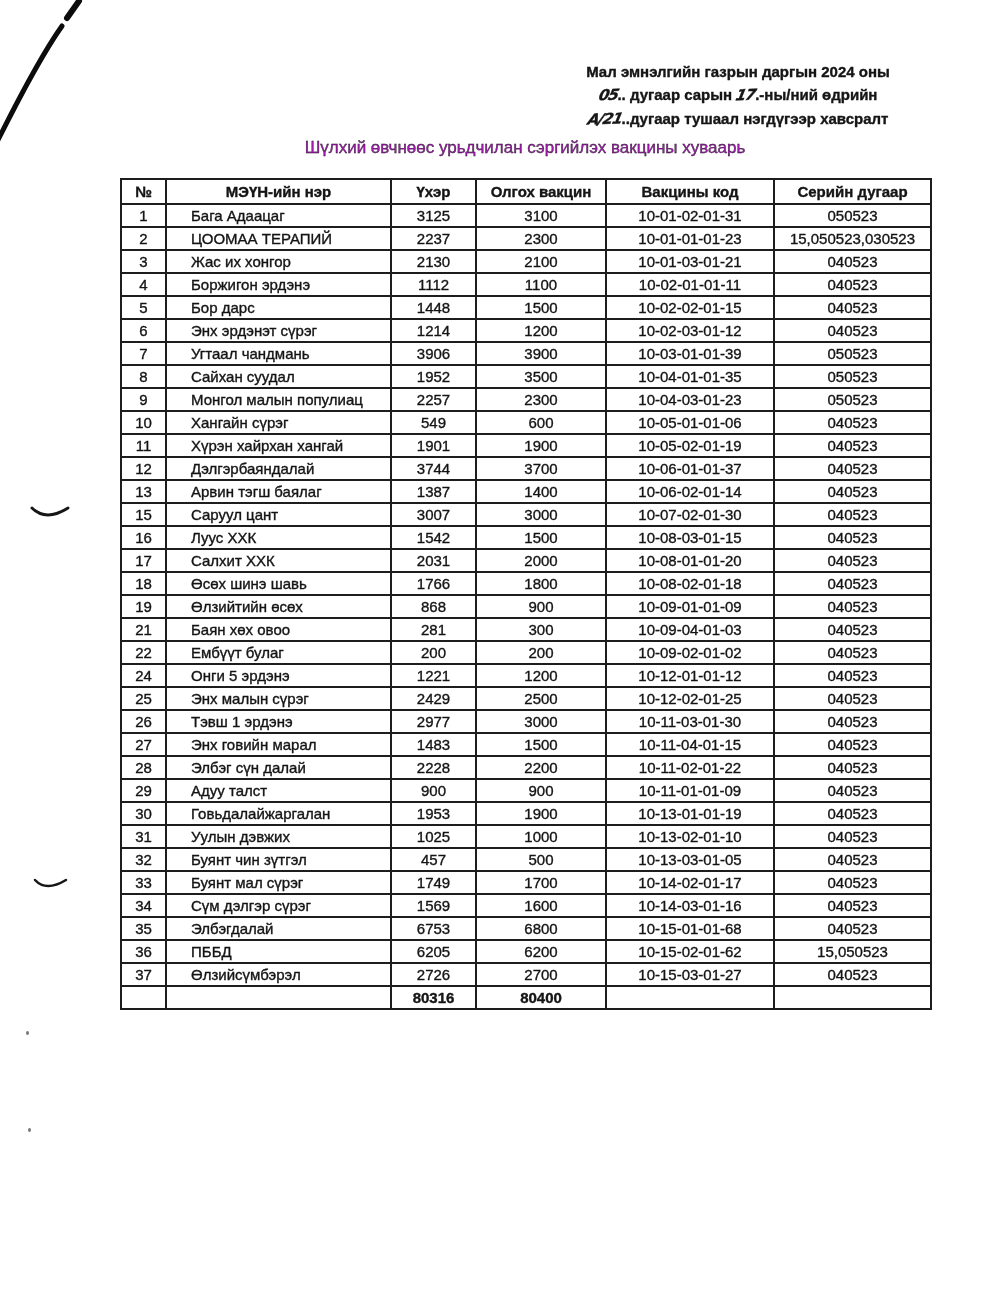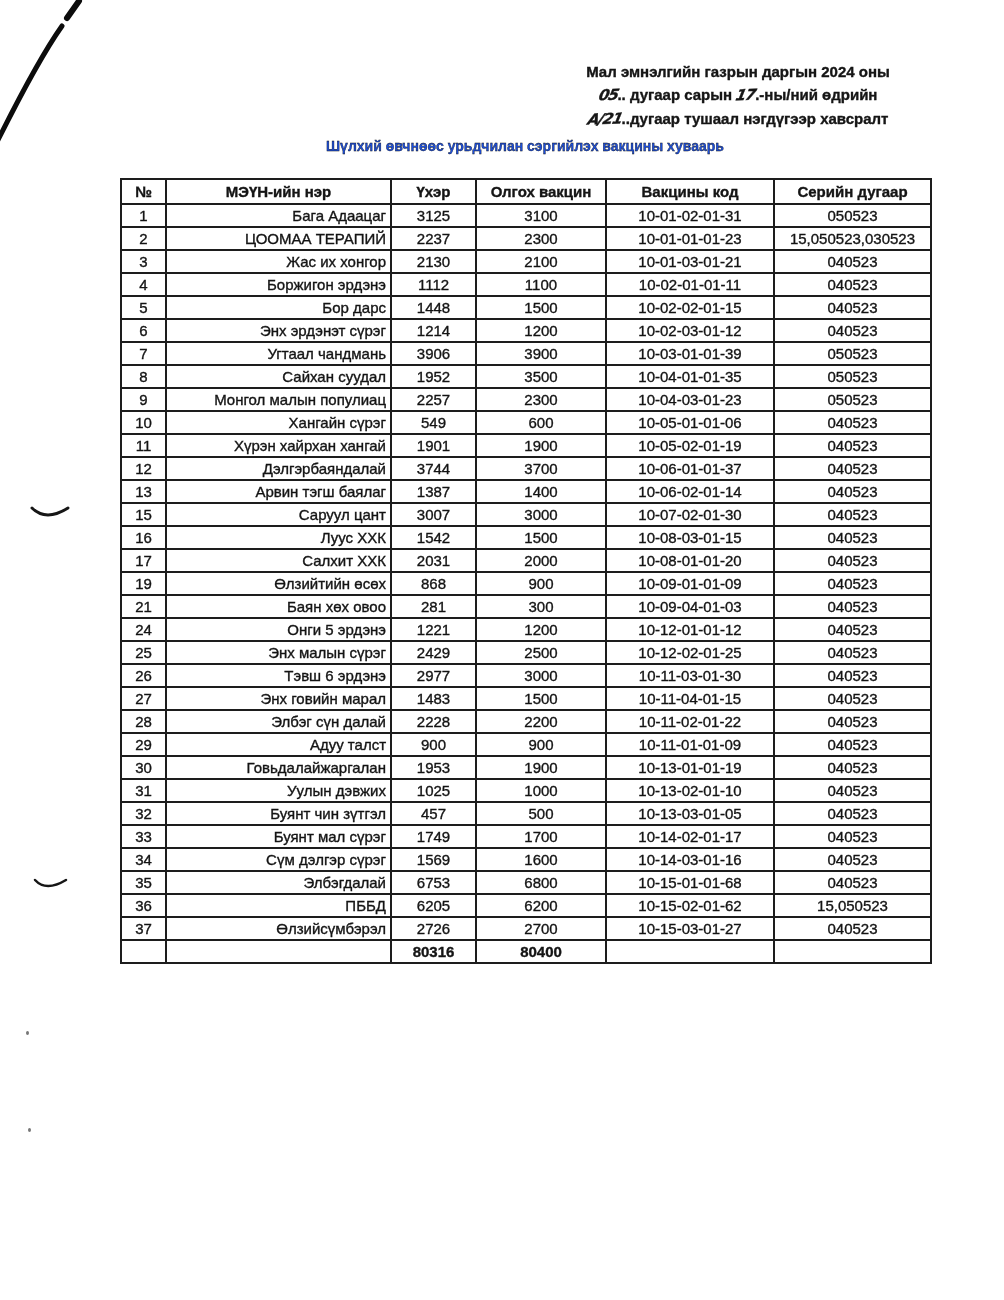--- a/index.html
+++ b/index.html
@@ -24,39 +24,39 @@
     font-style:italic;
     transform:skewX(-14deg) rotate(-2deg);
     font-family:"DejaVu Sans", sans-serif;
     font-weight:bold;
     letter-spacing:-1px;
   }
 
   
   .doc-title{
     position:absolute; top:138px; left:120px; width:810px;
-    text-align:center; font-size:14px; font-weight:bold; color:#1d4ed8;
+    text-align:center; font-size:17px; font-weight:normal; color:#a21caf;
   }
 
   
   .vax-table-wrap{ position:absolute; top:178px; left:120px; }
   table.vax{
     border-collapse:collapse; table-layout:fixed; width:810px;
     font-size:15px; color:#151515;
   }
   table.vax th, table.vax td{
     border:2px solid #1d1d1d;
     padding:0 4px;
     text-align:center;
     white-space:nowrap;
     overflow:hidden;
   }
   table.vax th{ height:23px; font-weight:bold; font-size:15px; }
   table.vax td{ height:21px; font-weight:normal; }
-  table.vax td.name-cell{ text-align:right; padding-left:12px; }
+  table.vax td.name-cell{ text-align:left; padding-left:24px; }
   table.vax tfoot td{ font-weight:bold; }
 
   
   .mark{ position:absolute; pointer-events:none; }
   .speck{ position:absolute; background:#777; border-radius:50%; }
 </style>
 </head>
 <body>
 
 <svg class="mark" style="left:0;top:0" width="110" height="150" viewBox="0 0 110 150">
@@ -229,54 +229,70 @@
         </tr>
         <tr>
           <td>17</td>
           <td class="name-cell">Салхит ХХК</td>
           <td>2031</td>
           <td>2000</td>
           <td>10-08-01-01-20</td>
           <td>040523</td>
         </tr>
         <tr>
+          <td>18</td>
+          <td class="name-cell">Өсөх шинэ шавь</td>
+          <td>1766</td>
+          <td>1800</td>
+          <td>10-08-02-01-18</td>
+          <td>040523</td>
+        </tr>
+        <tr>
           <td>19</td>
           <td class="name-cell">Өлзийтийн өсөх</td>
           <td>868</td>
           <td>900</td>
           <td>10-09-01-01-09</td>
           <td>040523</td>
         </tr>
         <tr>
           <td>21</td>
           <td class="name-cell">Баян хөх овоо</td>
           <td>281</td>
           <td>300</td>
           <td>10-09-04-01-03</td>
           <td>040523</td>
         </tr>
         <tr>
+          <td>22</td>
+          <td class="name-cell">Ембүүт булаг</td>
+          <td>200</td>
+          <td>200</td>
+          <td>10-09-02-01-02</td>
+          <td>040523</td>
+        </tr>
+        <tr>
           <td>24</td>
           <td class="name-cell">Онги 5 эрдэнэ</td>
           <td>1221</td>
           <td>1200</td>
           <td>10-12-01-01-12</td>
           <td>040523</td>
         </tr>
         <tr>
           <td>25</td>
           <td class="name-cell">Энх малын сүрэг</td>
           <td>2429</td>
           <td>2500</td>
           <td>10-12-02-01-25</td>
           <td>040523</td>
         </tr>
         <tr>
           <td>26</td>
-          <td class="name-cell">Тэвш 6 эрдэнэ</td>
+          <td class="name-cell">Тэвш 1 эрдэнэ</td>
           <td>2977</td>
           <td>3000</td>
           <td>10-11-03-01-30</td>
           <td>040523</td>
         </tr>
         <tr>
           <td>27</td>
           <td class="name-cell">Энх говийн марал</td>
           <td>1483</td>
           <td>1500</td>

